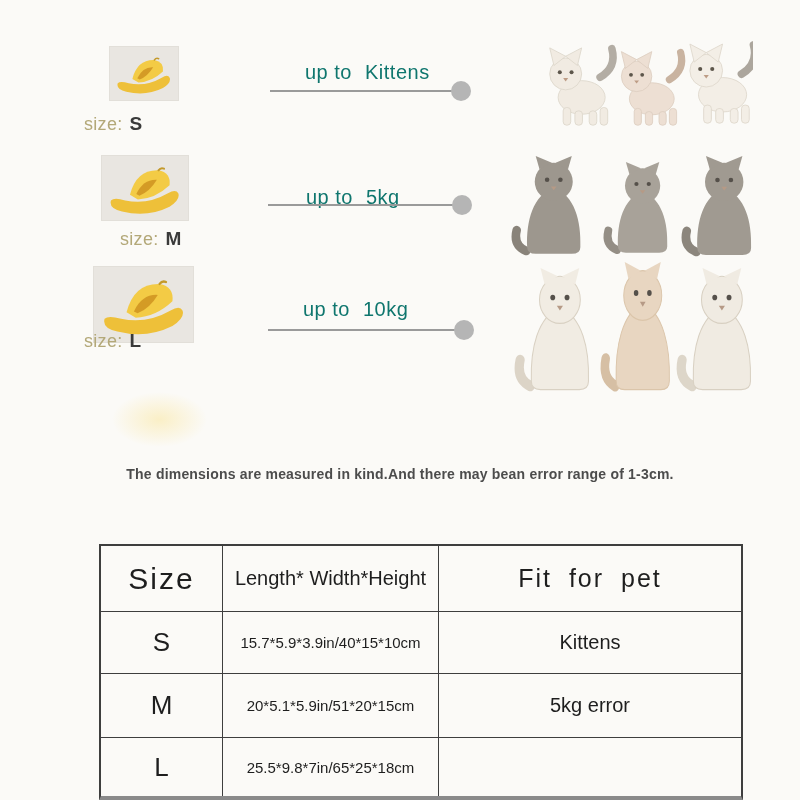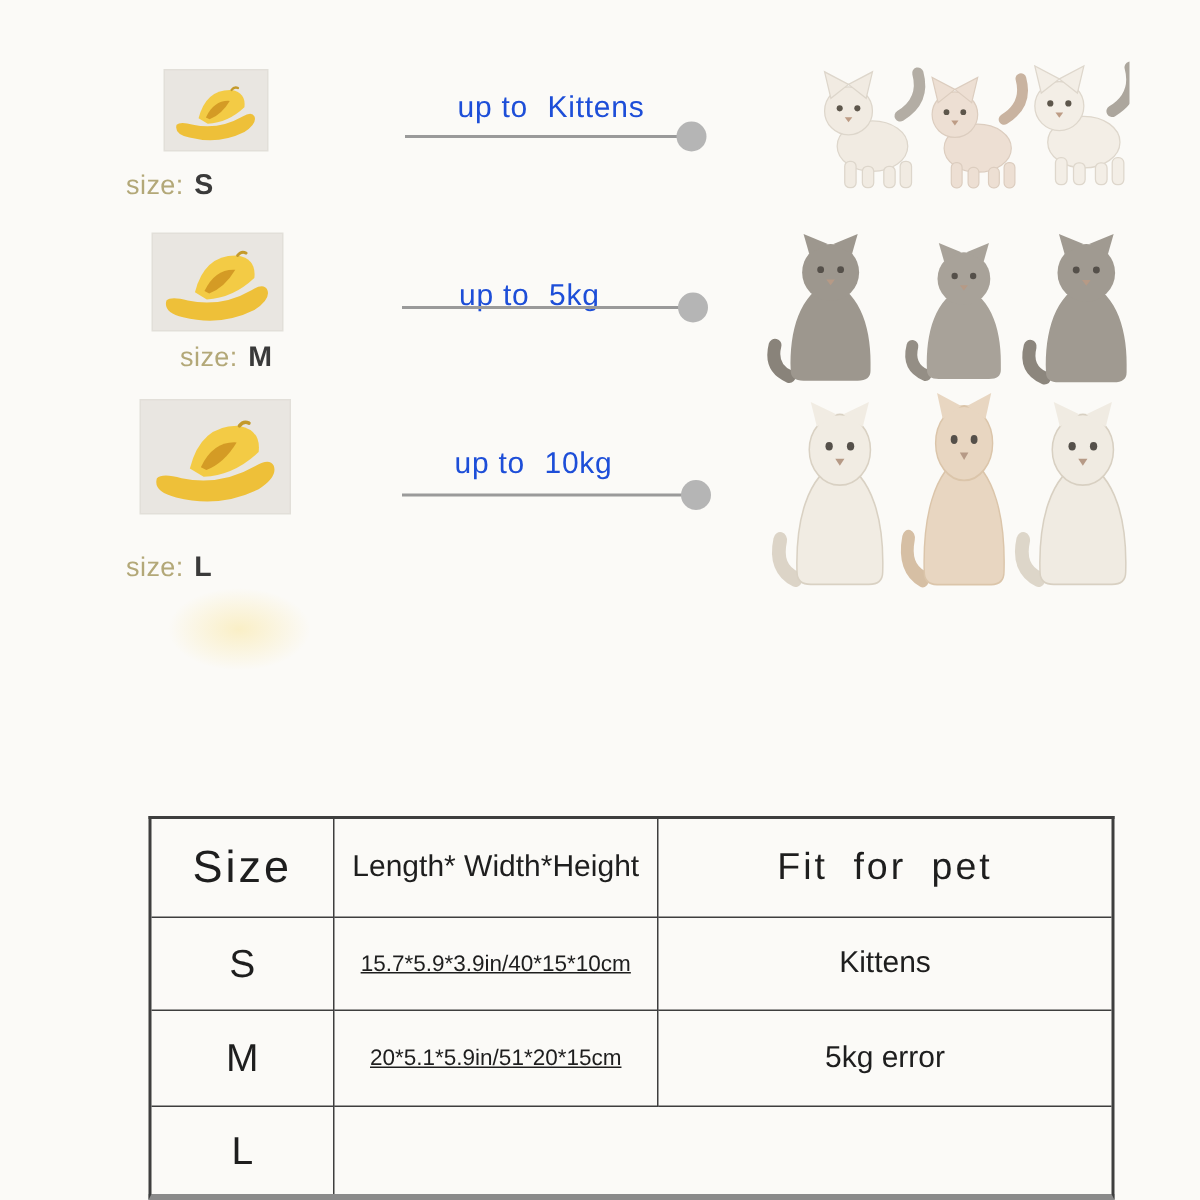--- a/index.html
+++ b/index.html
@@ -11,23 +11,23 @@
   .thumb{position:absolute;background:#e9e6e1;display:flex;align-items:center;justify-content:center;box-shadow:0 0 0 1px #e2dfd9;}
   .thumb-s{left:110px;top:47px;width:68px;height:53px;}
   .thumb-m{left:102px;top:156px;width:86px;height:64px;}
   .thumb-l{left:94px;top:267px;width:99px;height:75px;}
   .thumb svg{display:block;}
   
   .size-label{position:absolute;font-size:18px;color:#b3a878;letter-spacing:.3px;}
   .size-label .sz-letter{color:#3a3a3a;font-weight:bold;font-size:19px;margin-left:7px;}
   .lbl-s{left:84px;top:113px;}
   .lbl-m{left:84px;top:228px;margin-left:36px;}
-  .lbl-l{left:84px;top:368px;}
+  .lbl-l{left:84px;top:330px;}
   
-  .upto{position:absolute;font-size:20px;color:#1d4ed8;letter-spacing:.5px;white-space:nowrap;text-align:right;}
+  .upto{position:absolute;font-size:20px;color:#0f766e;letter-spacing:.5px;white-space:nowrap;text-align:right;}
   .upto .cap{margin-left:13px;}
   .upto-1{left:305px;top:61px;}
   .upto-2{left:306px;top:186px;}
   .upto-3{left:303px;top:298px;}
   .pline{position:absolute;height:2px;background:#9a9a9a;}
   .pl-1{left:270px;top:90px;width:186px;}
   .pl-2{left:268px;top:204px;width:189px;}
   .pl-3{left:268px;top:329px;width:191px;}
   .pdot{position:absolute;width:20px;height:20px;border-radius:50%;background:#b5b5b5;}
   .pd-1{left:451px;top:81px;}
@@ -50,21 +50,21 @@
        border:2px solid #3e3e3e;border-bottom:4px solid #8a8a8a;}
   .cell{border-right:1.5px solid #3e3e3e;border-bottom:1.5px solid #3e3e3e;
         display:flex;align-items:center;justify-content:center;
         color:#1e1e1e;white-space:nowrap;}
   .cell.last-col{border-right:none;}
   .cell.last-row{border-bottom:none;}
   .th-size{font-size:30px;letter-spacing:2px;}
   .th-dim{font-size:20px;}
   .th-fit{font-size:25px;letter-spacing:2px;word-spacing:8px;}
   .c-size{font-size:26px;}
-  .c-dim{font-size:15px;text-decoration:underline;}
+  .c-dim{font-size:15px;}
   .c-fit{font-size:20px;}
   .hiddefs{position:absolute;width:0;height:0;overflow:hidden;}
 </style>
 </head>
 <body>
 
 <div class="screen">
 
   <svg class="hiddefs" aria-hidden="true">
     <defs>
@@ -159,30 +159,32 @@
   <div class="cats cats-3">
     <svg viewBox="0 0 250 140" width="250" height="140">
       <use href="#cat-sit" transform="translate(2,14) scale(1.02,1.18)" style="--body:#f1ece3;--tail:#dcd4c7;--line:#d9d1c3"></use>
       <use href="#cat-sit" transform="translate(88,8) scale(0.95,1.24)" style="--body:#e8d6c1;--tail:#d6bfa4;--line:#dbc5aa"></use>
       <use href="#cat-sit" transform="translate(164,14) scale(1.02,1.18)" style="--body:#f0ebe2;--tail:#ddd6c9;--line:#d8d0c2"></use>
     </svg>
   </div>
 
   <div class="glow"></div>
 
+  <div class="disclaimer">The dimensions are  measured in kind.And there may  bean error range of 1-3cm.</div>
 
   <div class="tbl">
     <div class="cell th-size">Size</div>
     <div class="cell th-dim">Length* Width*Height</div>
     <div class="cell th-fit last-col">Fit for pet</div>
 
     <div class="cell c-size">S</div>
     <div class="cell c-dim">15.7*5.9*3.9in/40*15*10cm</div>
     <div class="cell c-fit last-col">Kittens</div>
 
     <div class="cell c-size">M</div>
     <div class="cell c-dim">20*5.1*5.9in/51*20*15cm</div>
     <div class="cell c-fit last-col">5kg error</div>
 
     <div class="cell c-size last-row">L</div>
+    <div class="cell c-dim last-row">25.5*9.8*7in/65*25*18cm</div>
   </div>
 
 </div>
 
 </body></html>

